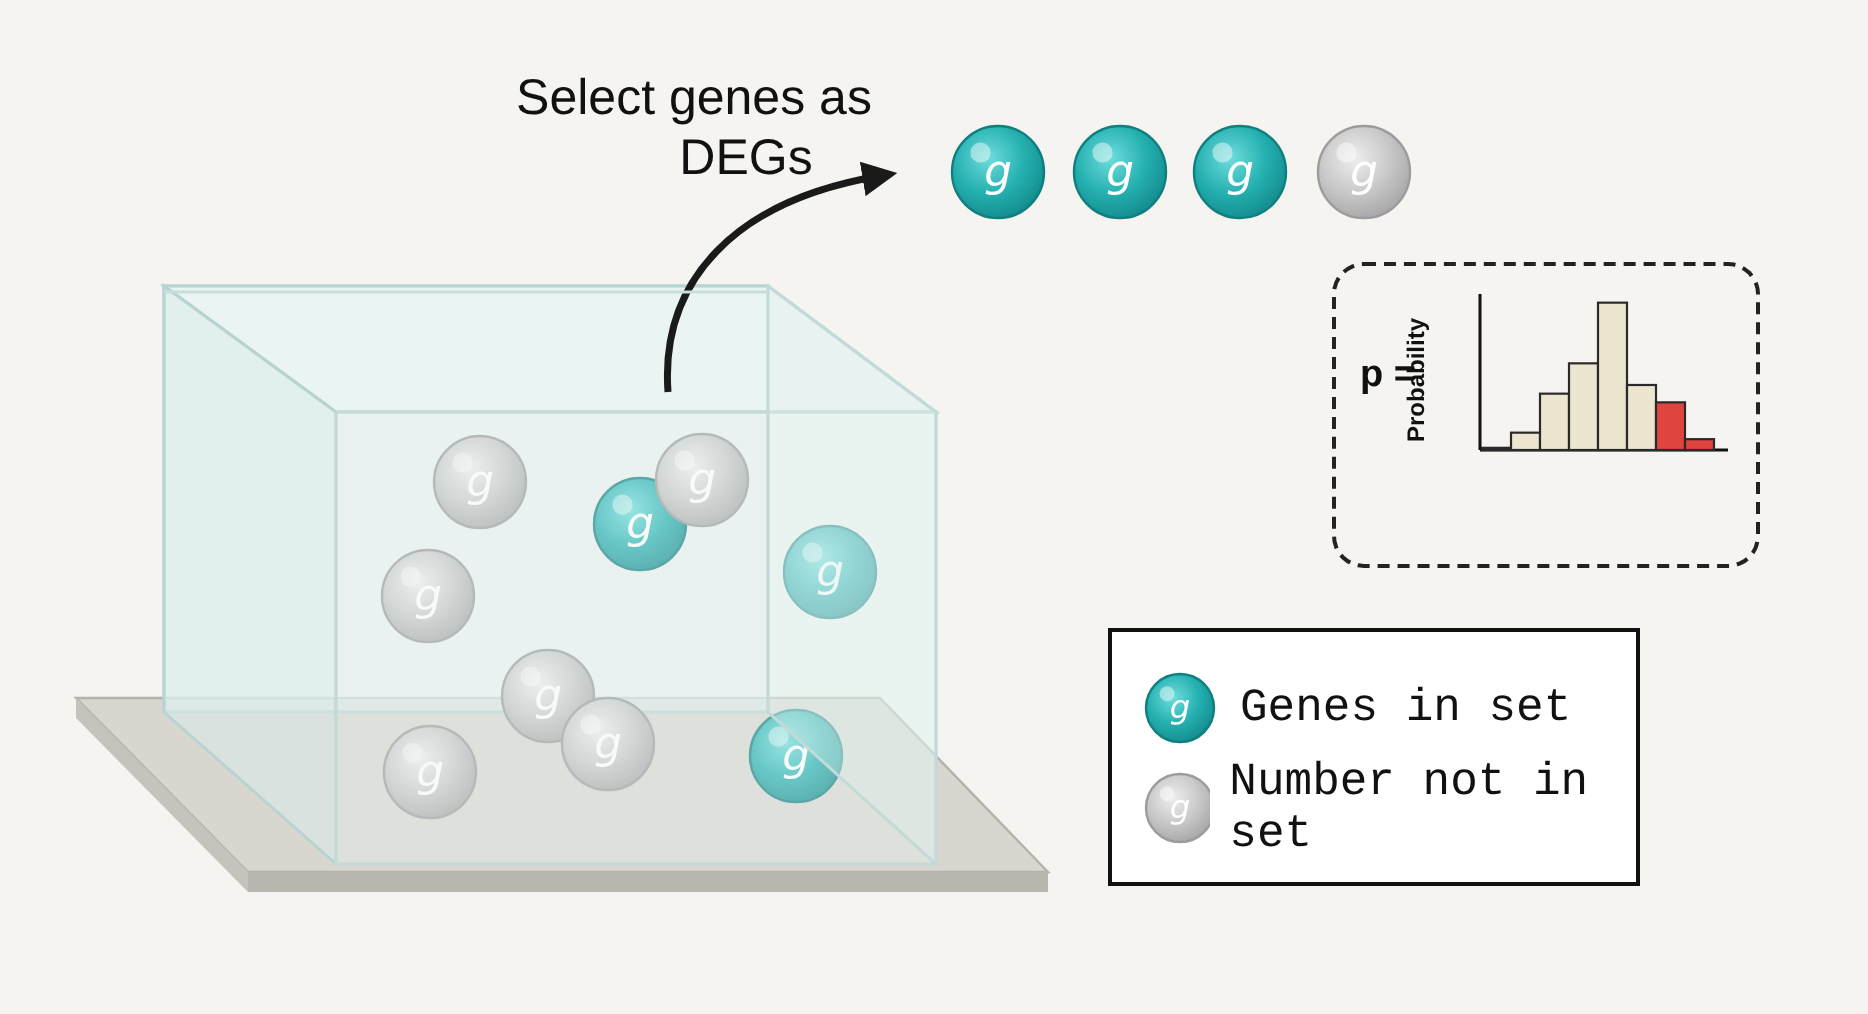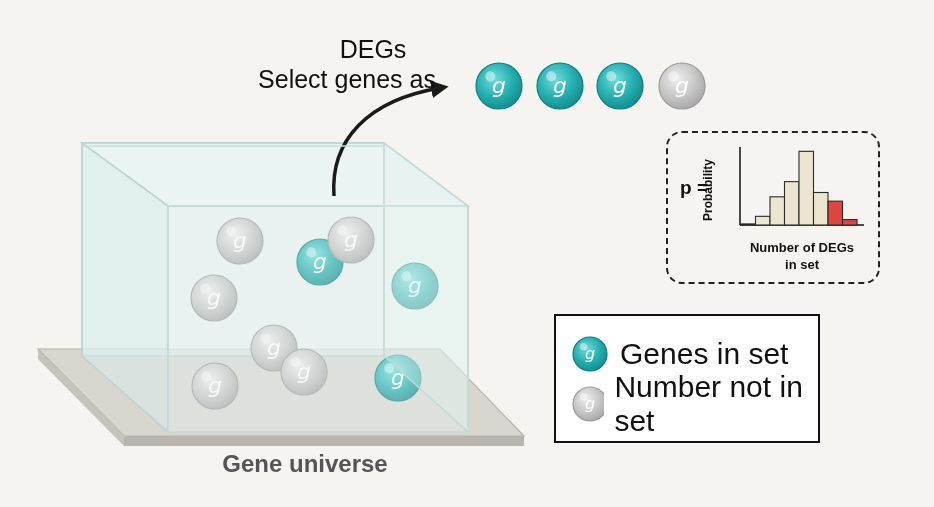--- a/index.html
+++ b/index.html
@@ -33,21 +33,21 @@
   #x-label {
     position: absolute; left: 70px; top: 106px; width: 128px; text-align: center;
     font-weight: bold; font-size: 13px; line-height: 17px; color: #111;
   }
   #hist { position: absolute; left: 70px; top: 10px; }
   #legend {
     position: absolute; left: 554px; top: 314px; width: 266px; height: 129px;
     border: 2px solid #111; background: #fff; box-sizing: border-box;
   }
   .legend-row { position: absolute; left: 14px; height: 40px; display: flex; align-items: center; }
-  .legend-row span.lbl { font-size: 30px; color: #111; margin-left: 10px; }
+  .legend-row span.lbl { font-size: 23px; color: #111; margin-left: 10px; font-family: Liberation Mono, monospace; }
   #legend-row-0 { top: 18px; }
   #legend-row-1 { top: 68px; }
 </style>
 </head>
 <body>
 
 <div id="stage">
 
   <svg id="art" width="934" height="507" viewBox="0 0 934 507">
     <defs>
@@ -152,45 +152,40 @@
         </g>
         <g>
           <circle cx="682" cy="86" r="23" fill="url(#grad-out)" stroke="#9c9c9c" stroke-width="1.2"></circle>
           <circle cx="673.26" cy="76.34" r="5.06" fill="#ffffff" fill-opacity="0.45"></circle>
           <text x="682" y="92.9" text-anchor="middle" font-family="DejaVu Sans, sans-serif" font-style="italic" font-size="21.849999999999998" fill="#ffffff">g</text>
         </g>
       </g>
   </svg>
 
   <div id="select-label" class="title-text">
+    <div>Select genes as</div>
     <div style="padding-left:52px">DEGs</div>
-    <div>Select genes as</div>
   </div>
 
-  <div id="universe-label">Gene universe</div>
 
   <div id="pbox">
     <div id="p-eq">p =</div>
     <div id="prob-label">Probability</div>
     <svg id="hist" width="130" height="96">
         <line x1="2" y1="4" x2="2" y2="82" stroke="#111" stroke-width="1.5"></line>
         <line x1="2" y1="82" x2="126" y2="82" stroke="#111" stroke-width="1.5"></line>
         <rect x="3" y="80.91666666666667" width="14.5" height="1.0833333333333335" fill="#ece5cf" stroke="#2a2a2a" stroke-width="1.1"></rect>
         <rect x="17.5" y="73.33333333333333" width="14.5" height="8.666666666666668" fill="#ece5cf" stroke="#2a2a2a" stroke-width="1.1"></rect>
         <rect x="32" y="53.83333333333333" width="14.5" height="28.16666666666667" fill="#ece5cf" stroke="#2a2a2a" stroke-width="1.1"></rect>
         <rect x="46.5" y="38.666666666666664" width="14.5" height="43.333333333333336" fill="#ece5cf" stroke="#2a2a2a" stroke-width="1.1"></rect>
         <rect x="61" y="8.333333333333329" width="14.5" height="73.66666666666667" fill="#ece5cf" stroke="#2a2a2a" stroke-width="1.1"></rect>
         <rect x="75.5" y="49.5" width="14.5" height="32.5" fill="#ece5cf" stroke="#2a2a2a" stroke-width="1.1"></rect>
         <rect x="90" y="58.166666666666664" width="14.5" height="23.833333333333336" fill="#e0443e" stroke="#2a2a2a" stroke-width="1.1"></rect>
         <rect x="104.5" y="76.58333333333333" width="14.5" height="5.416666666666667" fill="#e0443e" stroke="#2a2a2a" stroke-width="1.1"></rect>
       </svg>
-    <div id="x-label">
-      <div>Number of DEGs</div>
-      <div>in set</div>
-    </div>
   </div>
 
   <div id="legend">
     <div class="legend-row" id="legend-row-0">
       <svg width="40" height="40" class="legend-icon">
           <g>
             <circle cx="20" cy="20" r="17" fill="url(#grad-in)" stroke="#0f7f80" stroke-width="1.2"></circle>
             <circle cx="13.54" cy="12.86" r="3.74" fill="#ffffff" fill-opacity="0.45"></circle>
             <text x="20" y="25.1" text-anchor="middle" font-family="DejaVu Sans, sans-serif" font-style="italic" font-size="16.15" fill="#ffffff">g</text>
           </g>

